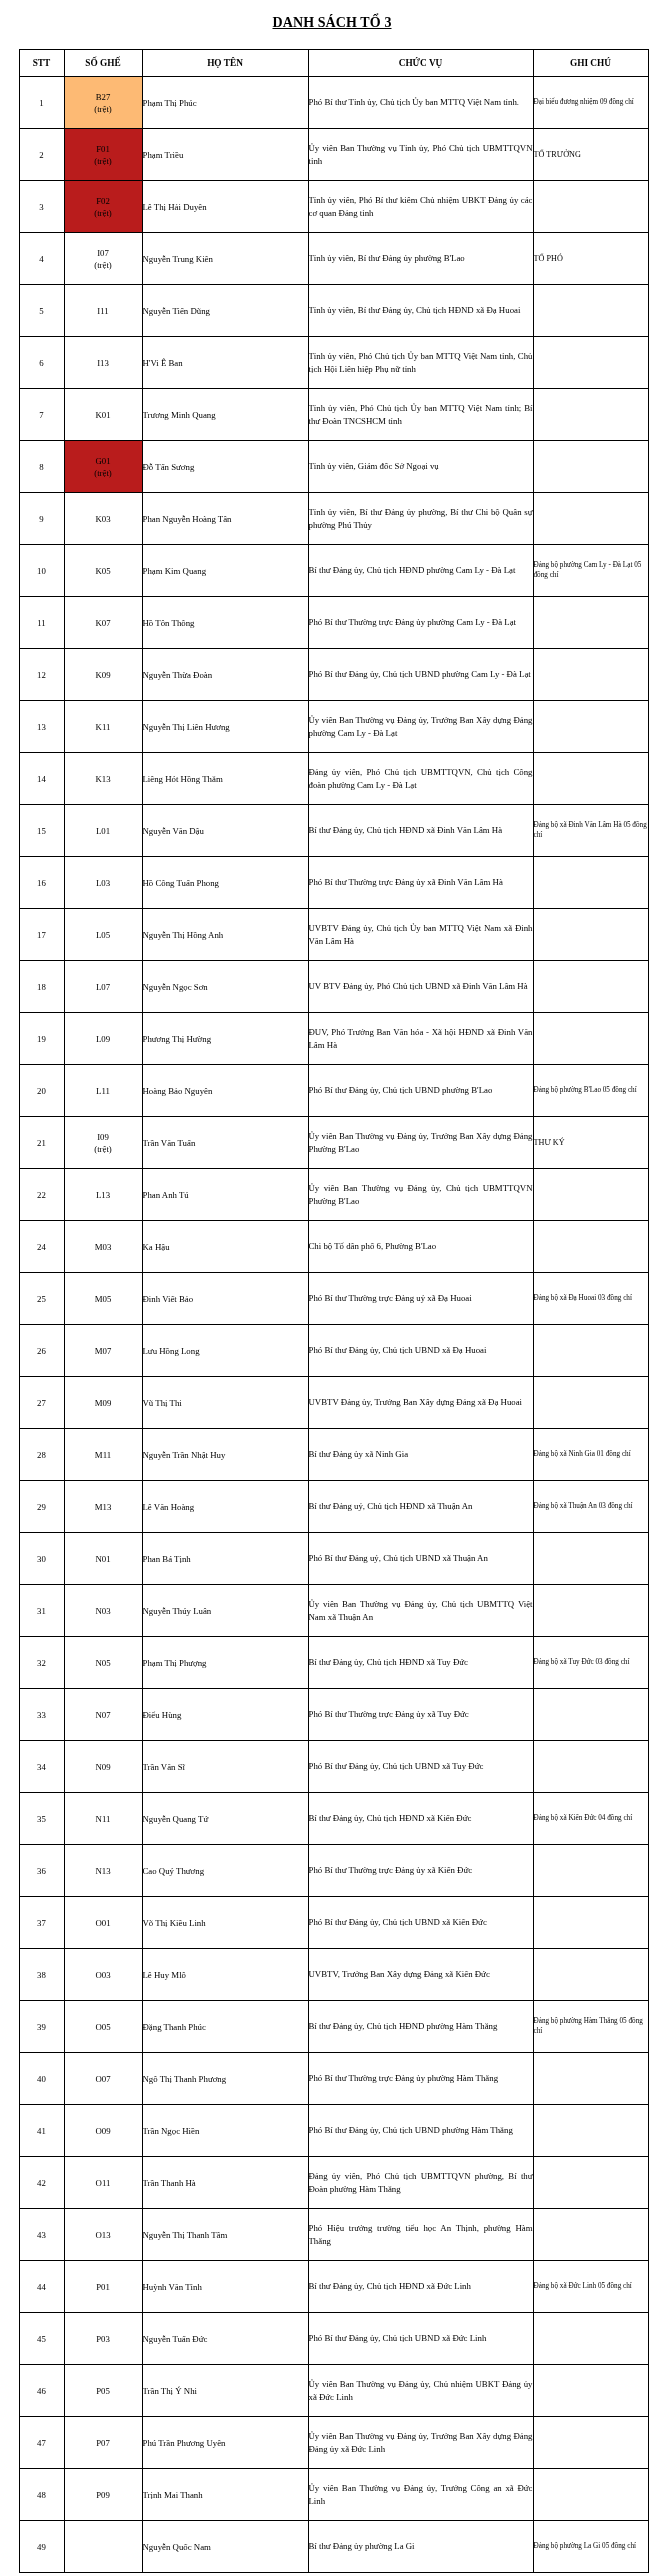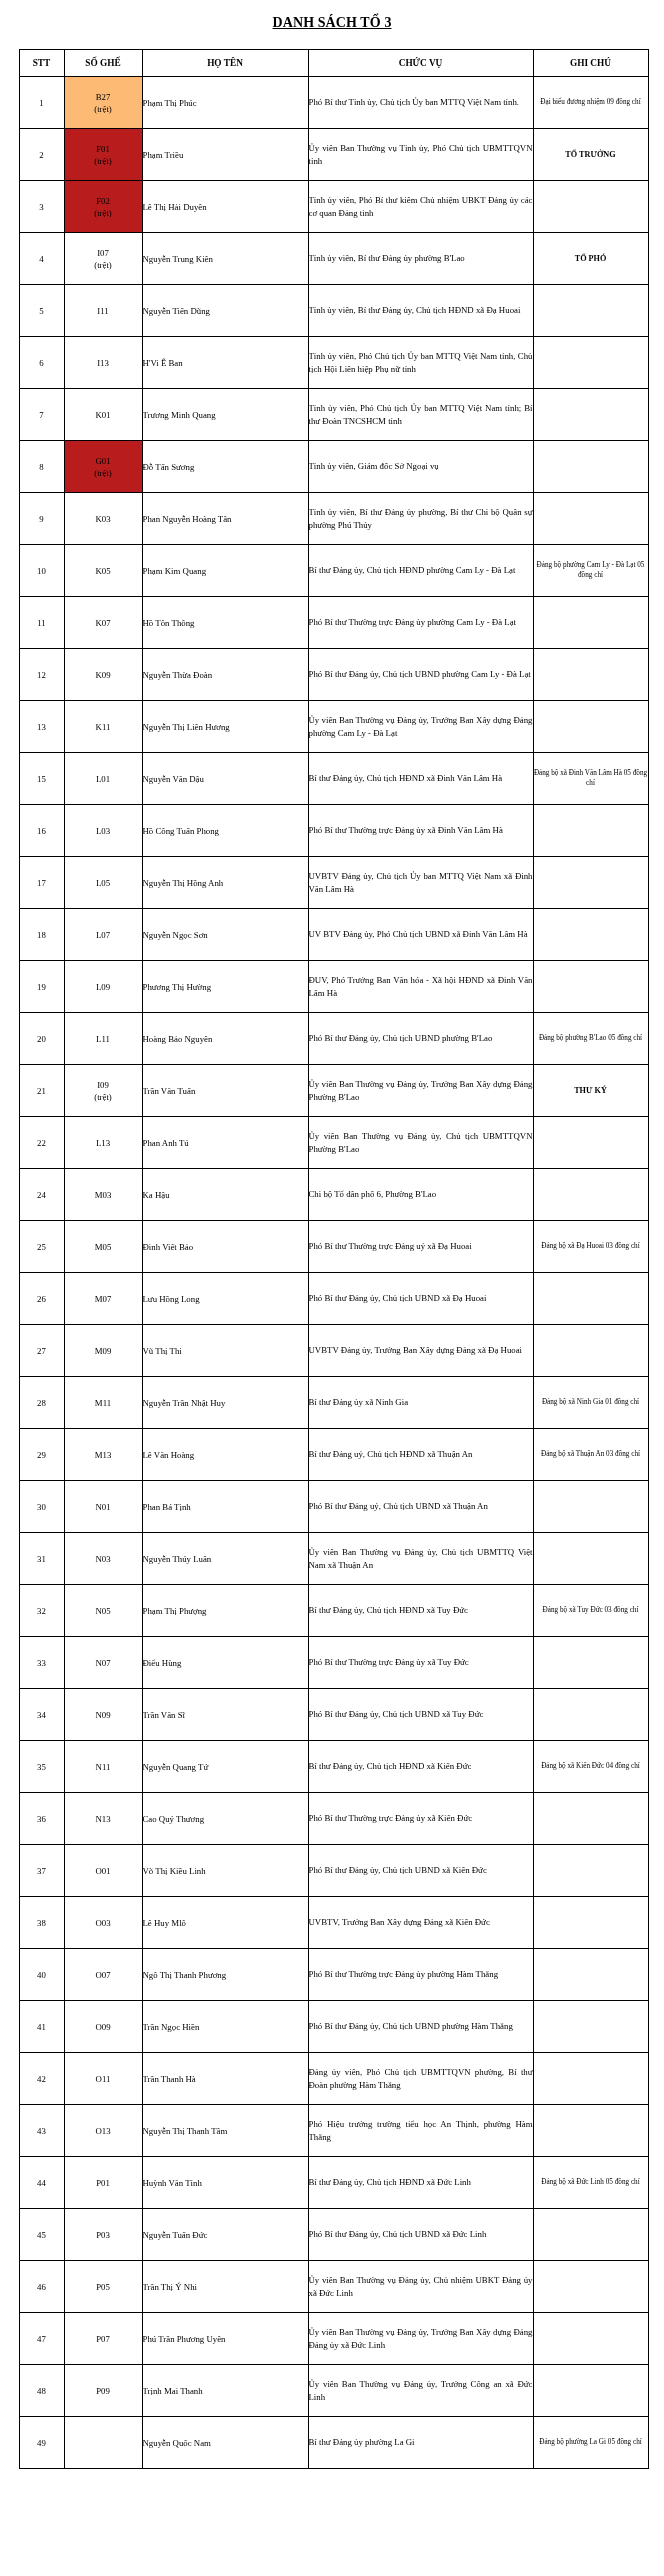--- a/index.html
+++ b/index.html
@@ -52,26 +52,26 @@
   td.seat.gray { background: #fdba74; }
   td.seat.red { background: #b91c1c; }
   td.name { font-size: 8.8px; padding-left: 2.1px; }
   td.role {
     font-size: 8.8px;
     line-height: 12.4px;
     text-align: justify;
     padding: 0 1.5px 0 2.1px;
   }
   td.note {
-    text-align: center;
+    text-align: left;
     font-size: 7.2px;
     line-height: 9.8px;
     padding: 0 1.5px;
   }
-  td.note.strong { font-weight: bold; font-size: 8.2px; }
+  td.note.strong { font-weight: normal; font-size: 8.2px; }
   .seat-sub { display: block; }
 </style>
 </head>
 <body>
 
 <div class="title">DANH SÁCH TỔ 3</div>
 
 <table class="roster">
   <colgroup>
     <col class="c-stt">
@@ -175,20 +175,27 @@
         <td class="note"></td>
       </tr>
       <tr>
         <td class="stt">13</td>
         <td class="seat"><span>K11</span></td>
         <td class="name">Nguyễn Thị Liên Hương</td>
         <td class="role">Ủy viên Ban Thường vụ Đảng ủy, Trưởng Ban Xây dựng Đảng phường Cam Ly - Đà Lạt</td>
         <td class="note"></td>
       </tr>
       <tr>
+        <td class="stt">14</td>
+        <td class="seat"><span>K13</span></td>
+        <td class="name">Liêng Hót Hồng Thắm</td>
+        <td class="role">Đảng ủy viên, Phó Chủ tịch UBMTTQVN, Chủ tịch Công đoàn phường Cam Ly - Đà Lạt</td>
+        <td class="note"></td>
+      </tr>
+      <tr>
         <td class="stt">15</td>
         <td class="seat"><span>L01</span></td>
         <td class="name">Nguyễn Văn Dậu</td>
         <td class="role">Bí thư Đảng ủy, Chủ tịch HĐND xã Đinh Văn Lâm Hà</td>
         <td class="note">Đảng bộ xã Đinh Văn Lâm Hà 05 đồng chí</td>
       </tr>
       <tr>
         <td class="stt">16</td>
         <td class="seat"><span>L03</span></td>
         <td class="name">Hồ Công Tuấn Phong</td>
@@ -336,20 +343,27 @@
         <td class="note"></td>
       </tr>
       <tr>
         <td class="stt">38</td>
         <td class="seat"><span>O03</span></td>
         <td class="name">Lê Huy Mlô</td>
         <td class="role">UVBTV, Trưởng Ban Xây dựng Đảng xã Kiến Đức</td>
         <td class="note"></td>
       </tr>
       <tr>
+        <td class="stt">39</td>
+        <td class="seat"><span>O05</span></td>
+        <td class="name">Đặng Thanh Phúc</td>
+        <td class="role">Bí thư Đảng ủy, Chủ tịch HĐND phường Hàm Thắng</td>
+        <td class="note">Đảng bộ phường Hàm Thắng 05 đồng chí</td>
+      </tr>
+      <tr>
         <td class="stt">40</td>
         <td class="seat"><span>O07</span></td>
         <td class="name">Ngô Thị Thanh Phương</td>
         <td class="role">Phó Bí thư Thường trực Đảng ủy phường Hàm Thắng</td>
         <td class="note"></td>
       </tr>
       <tr>
         <td class="stt">41</td>
         <td class="seat"><span>O09</span></td>
         <td class="name">Trần Ngọc Hiền</td>

